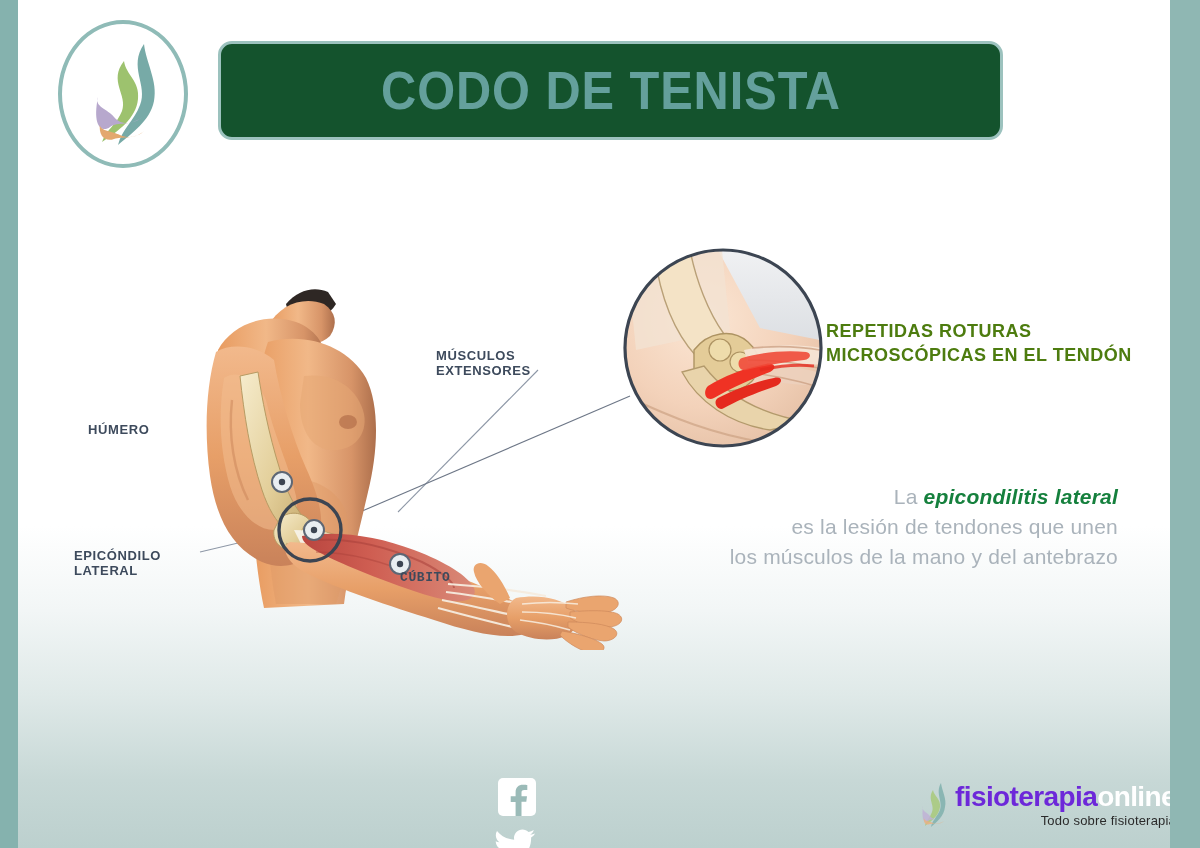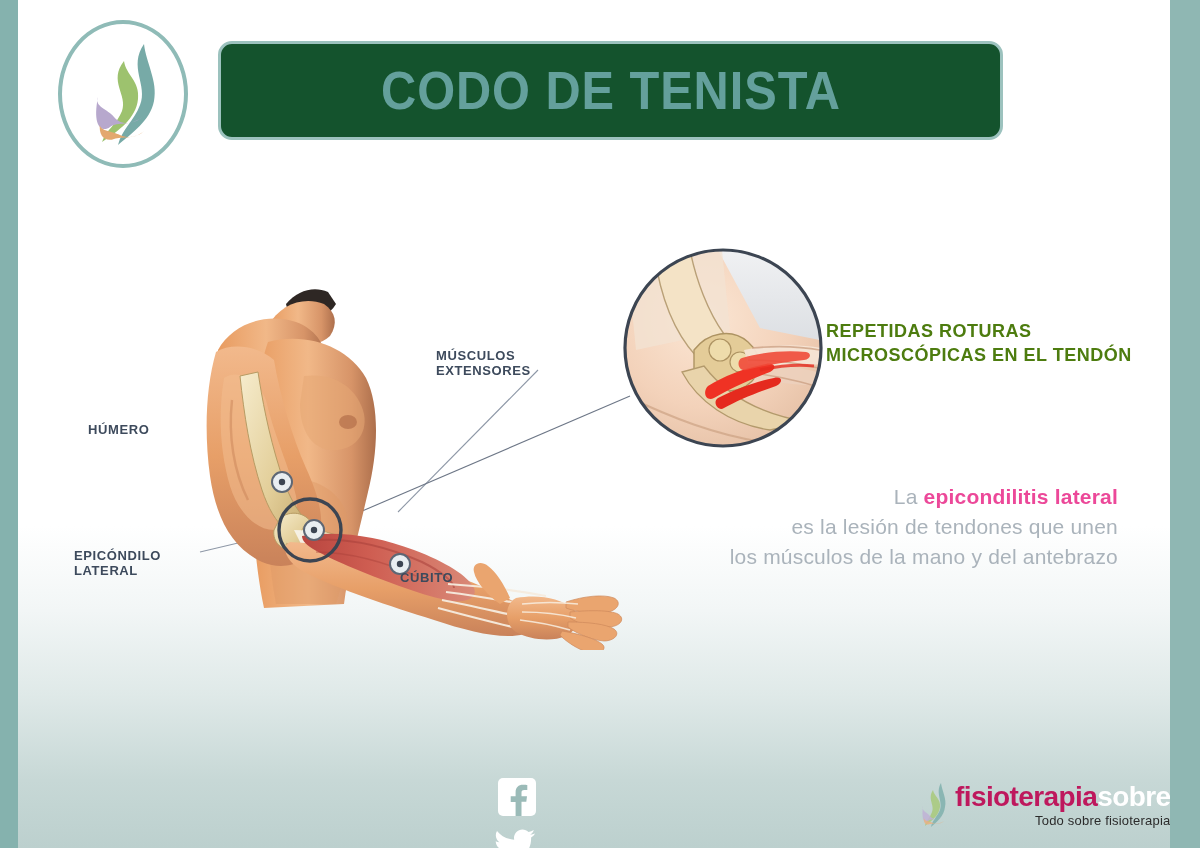--- a/index.html
+++ b/index.html
@@ -107,21 +107,21 @@
     font-size: 13px;
     font-weight: bold;
     letter-spacing: 0.6px;
     color: #3d4a5c;
     line-height: 1.18;
     white-space: pre-line;
   }
   .lbl-humero    { left: 70px;  top: 422px; text-align: center; }
   .lbl-epicond   { left: 56px;  top: 548px; }
   .lbl-musculos  { left: 418px; top: 348px; }
-  .lbl-cubito    { left: 382px; top: 570px; }
+  .lbl-cubito    { left: 382px; top: 570px; font-family: Liberation Mono, monospace; }
 
   .lbl-zoom {
     position: absolute;
     left: 808px;
     top: 320px;
     width: 350px;
     font-size: 18px;
     font-weight: bold;
     letter-spacing: 0.5px;
     color: #4d7c0f;
@@ -134,21 +134,21 @@
     position: absolute;
     right: 52px;
     top: 482px;
     width: 470px;
     text-align: right;
     font-size: 21px;
     line-height: 1.42;
     color: #aab3bb;
     letter-spacing: 0.2px;
   }
-  .desc b { color: #ec4899; font-weight: bold; }
+  .desc b { color: #15803d; font-weight: bold; font-style: italic; }
 
   
   .footer-credit {
     position: absolute;
     left: 68px;
     top: 778px;
     font-family: "Liberation Sans Narrow", "Liberation Sans", sans-serif;
     font-size: 13px;
     line-height: 1.52;
     color: #ffffff;
@@ -176,21 +176,21 @@
     gap: 7px;
   }
   .brand-mark { width: 30px; height: 46px; flex: none; }
   .brand-words { line-height: 1; }
   .brand-row {
     font-size: 28px;
     font-weight: bold;
     letter-spacing: -0.6px;
     white-space: nowrap;
   }
-  .brand-a { color: #be185d; }
+  .brand-a { color: #6d28d9; }
   .brand-b { color: #ffffff; }
   .brand-tag {
     margin-top: 3px;
     text-align: right;
     font-family: "Liberation Sans Narrow", "Liberation Sans", sans-serif;
     font-size: 13px;
     color: #2b2b2b;
     letter-spacing: 0.2px;
   }
 </style>
@@ -472,17 +472,17 @@
   </div>
 
   <div class="brand">
     <svg class="brand-mark" viewBox="0 0 30 46">
       <path d="M23 1 C17 11, 25 19, 22 28 C19 35, 14 39, 13 45 C19 40, 26 34, 27 25 C29 17, 24 9, 23 1 Z" fill="#7fb0ad" opacity="0.85"></path>
       <path d="M15 8 C9 17, 17 23, 14 30 C12 36, 8 38, 7 44 C13 39, 21 34, 22 25 C23 17, 16 14, 15 8 Z" fill="#a8c97a" opacity="0.85"></path>
       <path d="M5 24 C3 29, 9 30, 12 34 C16 39, 21 37, 24 34 C19 39, 13 36, 10 39 C7 42, 3 39, 5 24 Z" fill="#bfb1d6" opacity="0.85"></path>
       <path d="M6 35 C5 39, 11 39, 15 41 C20 43, 24 41, 26 39 C21 43, 16 41, 12 42 C8 44, 5 41, 6 35 Z" fill="#e8b183" opacity="0.85"></path>
     </svg>
     <div class="brand-words">
-      <div class="brand-row"><span class="brand-a">fisioterapia</span><span class="brand-b">sobre</span></div>
+      <div class="brand-row"><span class="brand-a">fisioterapia</span><span class="brand-b">online</span></div>
       <div class="brand-tag">Todo sobre fisioterapia</div>
     </div>
   </div>
 </div>
 
 </body></html>

